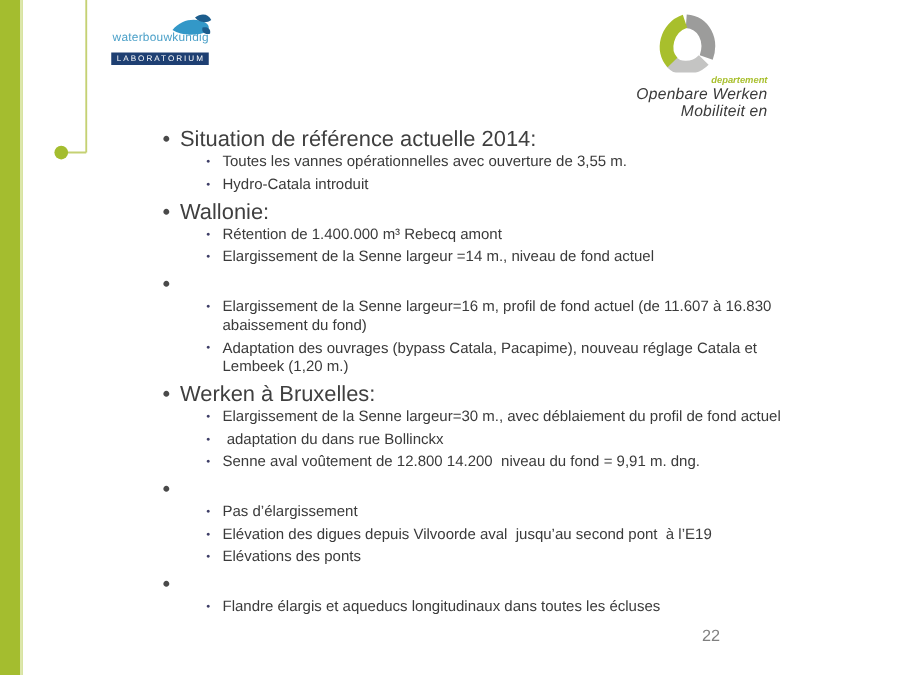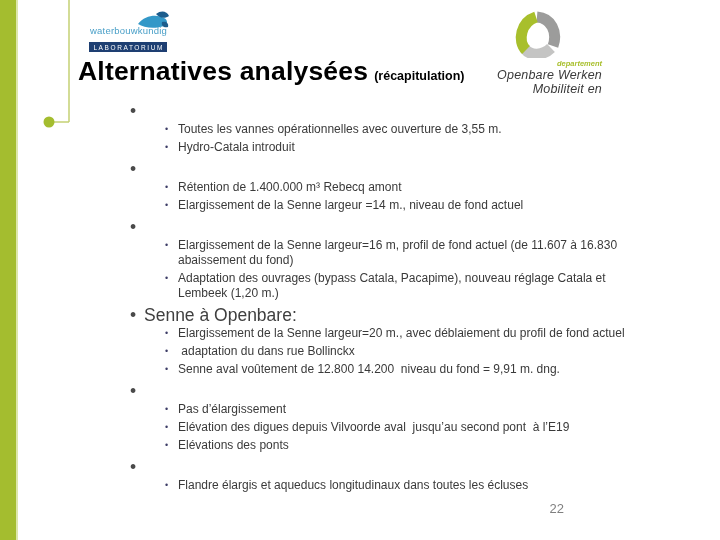--- a/index.html
+++ b/index.html
@@ -1,21 +1,21 @@
 <!DOCTYPE html>
 <html><head>
 <meta charset="utf-8">
 <style>
   html,body{margin:0;padding:0;}
   body{
     width:720px;height:540px;background:#ffffff;
     font-family:"Liberation Sans",sans-serif;
     overflow:hidden;position:relative;
   }
-  .slide{position:relative;width:624px;height:540px;background:#fff;}
+  .slide{position:relative;width:624px;height:540px;background:#fff;padding-left:12px;}
 
   
   .leftbar{
     position:absolute;left:0;top:0;width:16px;height:540px;
     background:#a4bd2f;border-right:2px solid #dde7ab;
   }
   
   .deco{position:absolute;left:0;top:0;pointer-events:none;}
 
   
@@ -76,43 +76,42 @@
     <svg class="mow-swirl" width="48" height="50" viewBox="0 0 48 50">
       <path d="M24 9 C38 10, 45 24, 40 38" stroke="#9c9c9b" stroke-width="11" fill="none"></path>
       <path d="M38 40 C30 48, 17 48, 12 41" stroke="#c4c4c3" stroke-width="11" fill="none"></path>
       <path d="M13 42 C4 33, 8 14, 23 9" stroke="#a8bf2c" stroke-width="11" fill="none"></path>
     </svg>
     <div class="mow-dep">departement</div>
     <div class="mow-line">Openbare Werken</div>
     <div class="mow-line">Mobiliteit en</div>
   </div>
 
-  <h1 class="title">
-    <span>Alternatives analysées</span><span class="suffix">(récapitulation)</span>
-  </h1>
 
   <div class="content">
 
     <div class="sec">
       <div class="l1">
         <span class="b1">•</span>
+        <span class="txt">Situation de référence actuelle 2014:</span>
       </div>
       <div class="l2">
         <span class="b2">•</span>
         <span class="txt">Toutes les vannes opérationnelles avec ouverture de 3,55 m.</span>
       </div>
       <div class="l2">
         <span class="b2">•</span>
         <span class="txt">Hydro-Catala introduit</span>
       </div>
     </div>
 
     <div class="sec">
       <div class="l1">
         <span class="b1">•</span>
+        <span class="txt">Wallonie:</span>
       </div>
       <div class="l2">
         <span class="b2">•</span>
         <span class="txt">Rétention de 1.400.000 m³ Rebecq amont</span>
       </div>
       <div class="l2">
         <span class="b2">•</span>
         <span class="txt">Elargissement de la Senne largeur =14 m., niveau de fond actuel</span>
       </div>
     </div>
@@ -127,25 +126,25 @@
       </div>
       <div class="l2">
         <span class="b2">•</span>
         <span class="txt">Adaptation des ouvrages (bypass Catala, Pacapime), nouveau réglage Catala et Lembeek (1,20 m.)</span>
       </div>
     </div>
 
     <div class="sec">
       <div class="l1">
         <span class="b1">•</span>
-        <span class="txt">Senne à Openbare:</span>
+        <span class="txt">Werken à Bruxelles:</span>
       </div>
       <div class="l2">
         <span class="b2">•</span>
-        <span class="txt">Elargissement de la Senne largeur=20 m., avec déblaiement du profil de fond actuel</span>
+        <span class="txt">Elargissement de la Senne largeur=30 m., avec déblaiement du profil de fond actuel</span>
       </div>
       <div class="l2">
         <span class="b2">•</span>
         <span class="txt"> adaptation du dans rue Bollinckx</span>
       </div>
       <div class="l2">
         <span class="b2">•</span>
         <span class="txt">Senne aval voûtement de 12.800 14.200  niveau du fond = 9,91 m. dng.</span>
       </div>
     </div>

